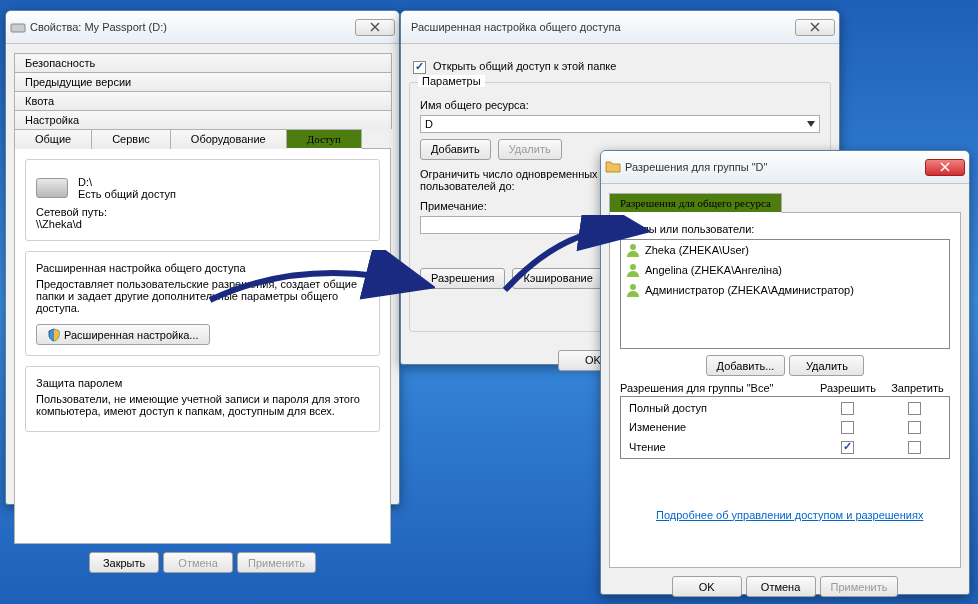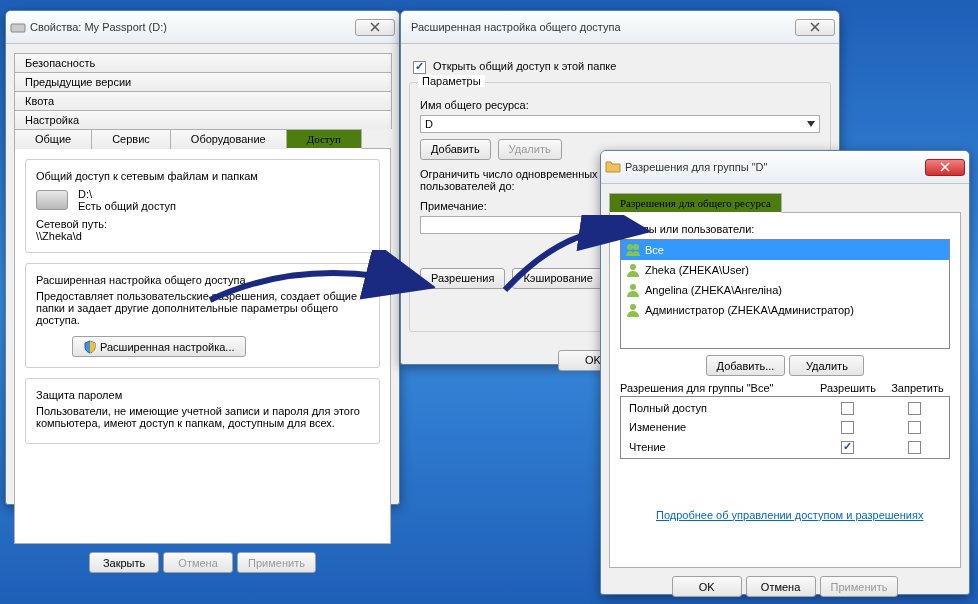--- a/index.html
+++ b/index.html
@@ -63,35 +63,34 @@
       </div>
       <div style="display:flex;width:100%;">
         <div class="tab" style="padding:3px 20px;">Общие</div>
         <div class="tab" style="padding:3px 20px;">Сервис</div>
         <div class="tab" style="padding:3px 20px;">Оборудование</div>
         <div class="tab active" style="padding:3px 20px;">Доступ</div>
       </div>
     </div>
     <div class="tabpanel" style="height:395px;">
       <div class="groupbox">
-        <div>Общий доступ к сетевым файлам и папкам</div>
         <div style="display:flex;align-items:center;margin:6px 0;">
           <div class="drive-icon"></div>
           <div style="margin-left:10px;">
             <div>D:\</div>
             <div>Есть общий доступ</div>
           </div>
         </div>
         <div>Сетевой путь:</div>
         <div>\\Zheka\d</div>
       </div>
       <div class="groupbox">
         <div>Расширенная настройка общего доступа</div>
         <div style="margin:4px 0;">Предоставляет пользовательские разрешения, создает общие папки и задает другие дополнительные параметры общего доступа.</div>
-        <button class="btn" style="margin-top:6px;margin-left:36px;">
+        <button class="btn" style="margin-top:6px;">
           <svg class="shield-icon" viewBox="0 0 14 14">
               <path d="M7 1L2 3v4c0 3 2 5 5 6 3-1 5-3 5-6V3z" fill="#4a90d9" stroke="#2060a0"></path>
               <path d="M7 1v12c3-1 5-3 5-6V3z" fill="#f0c030"></path>
             </svg>
           <span>Расширенная настройка...</span>
         </button>
       </div>
       <div class="groupbox">
         <div>Защита паролем</div>
         <div style="margin:4px 0;">Пользователи, не имеющие учетной записи и пароля для этого компьютера, имеют доступ к папкам, доступным для всех.</div>
@@ -160,28 +159,20 @@
         </svg>
       </div>
   </div>
   <div class="body">
     <div class="tabstrip">
       <div class="tab active">Разрешения для общего ресурса</div>
     </div>
     <div class="tabpanel" style="height:355px;">
       <div>Группы или пользователи:</div>
       <div class="permlist" style="margin-top:4px;">
-        <div class="permrow sel">
-          <svg class="usericon" viewBox="0 0 16 16">
-              <circle cx="5" cy="5" r="3" fill="#8bc34a"></circle>
-              <circle cx="11" cy="5" r="3" fill="#8bc34a"></circle>
-              <path d="M1 14c0-3 2-5 4-5s4 2 4 5M7 14c0-3 2-5 4-5s4 2 4 5" fill="#8bc34a"></path>
-            </svg>
-          <span>Все</span>
-        </div>
         <div class="permrow">
           <svg class="usericon" viewBox="0 0 16 16">
               <circle cx="8" cy="5" r="3" fill="#8bc34a"></circle>
               <path d="M2 15c0-4 3-6 6-6s6 2 6 6" fill="#8bc34a"></path>
             </svg>
           <span>Zheka (ZHEKA\User)</span>
         </div>
         <div class="permrow">
           <svg class="usericon" viewBox="0 0 16 16">
               <circle cx="8" cy="5" r="3" fill="#8bc34a"></circle>

